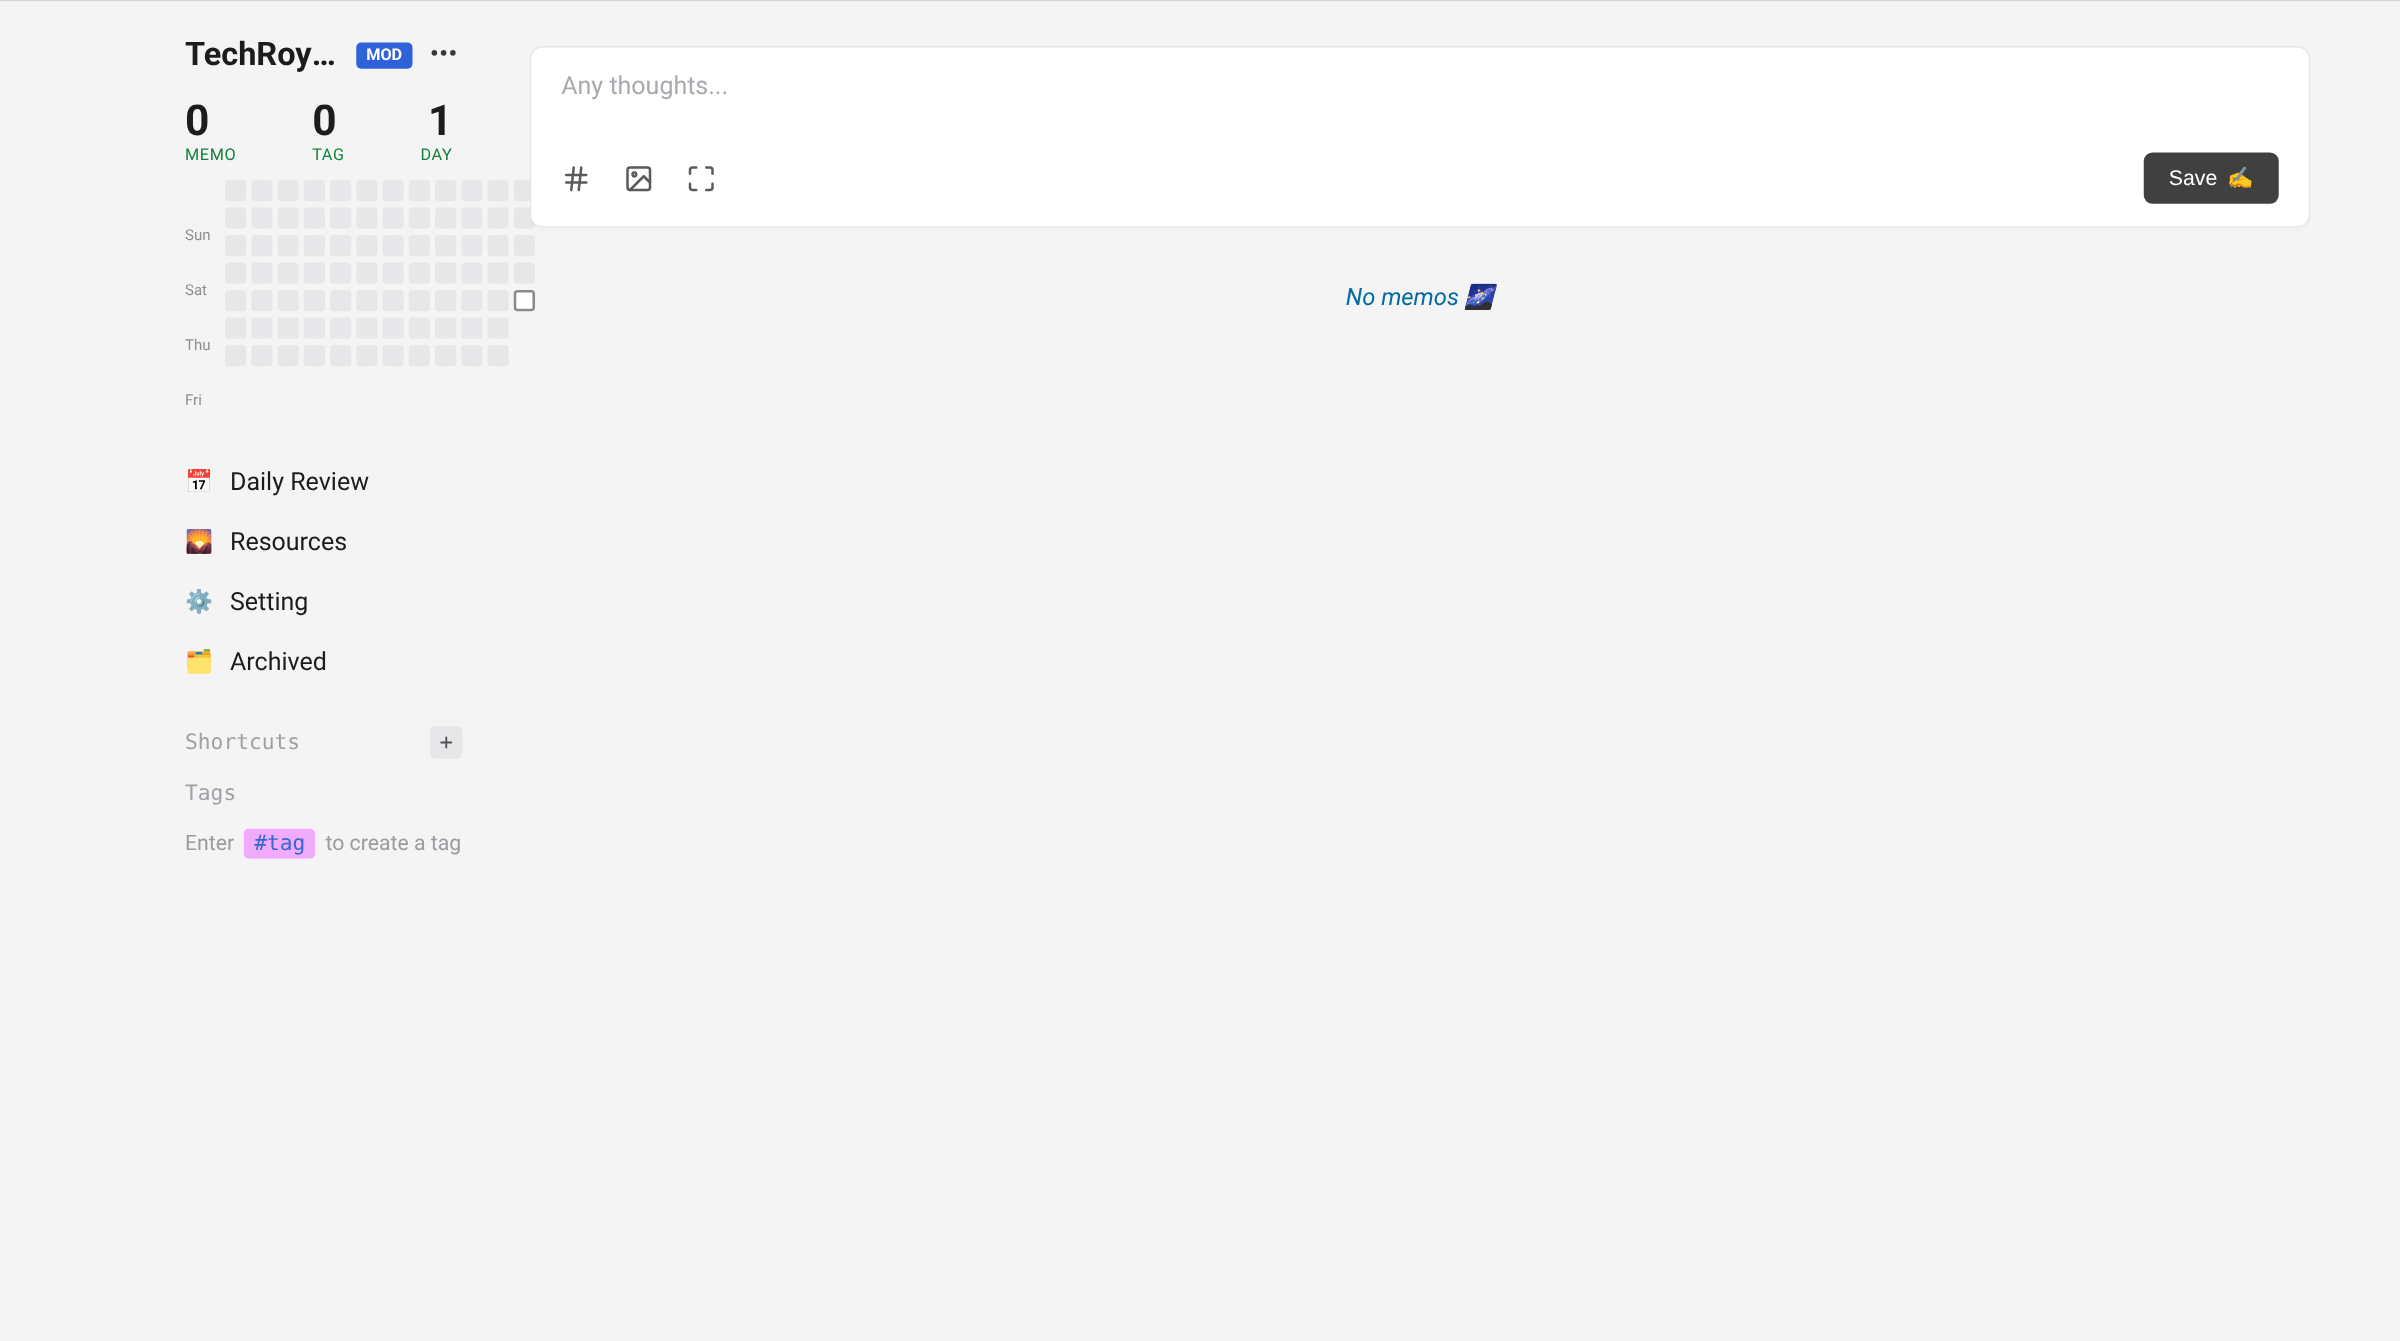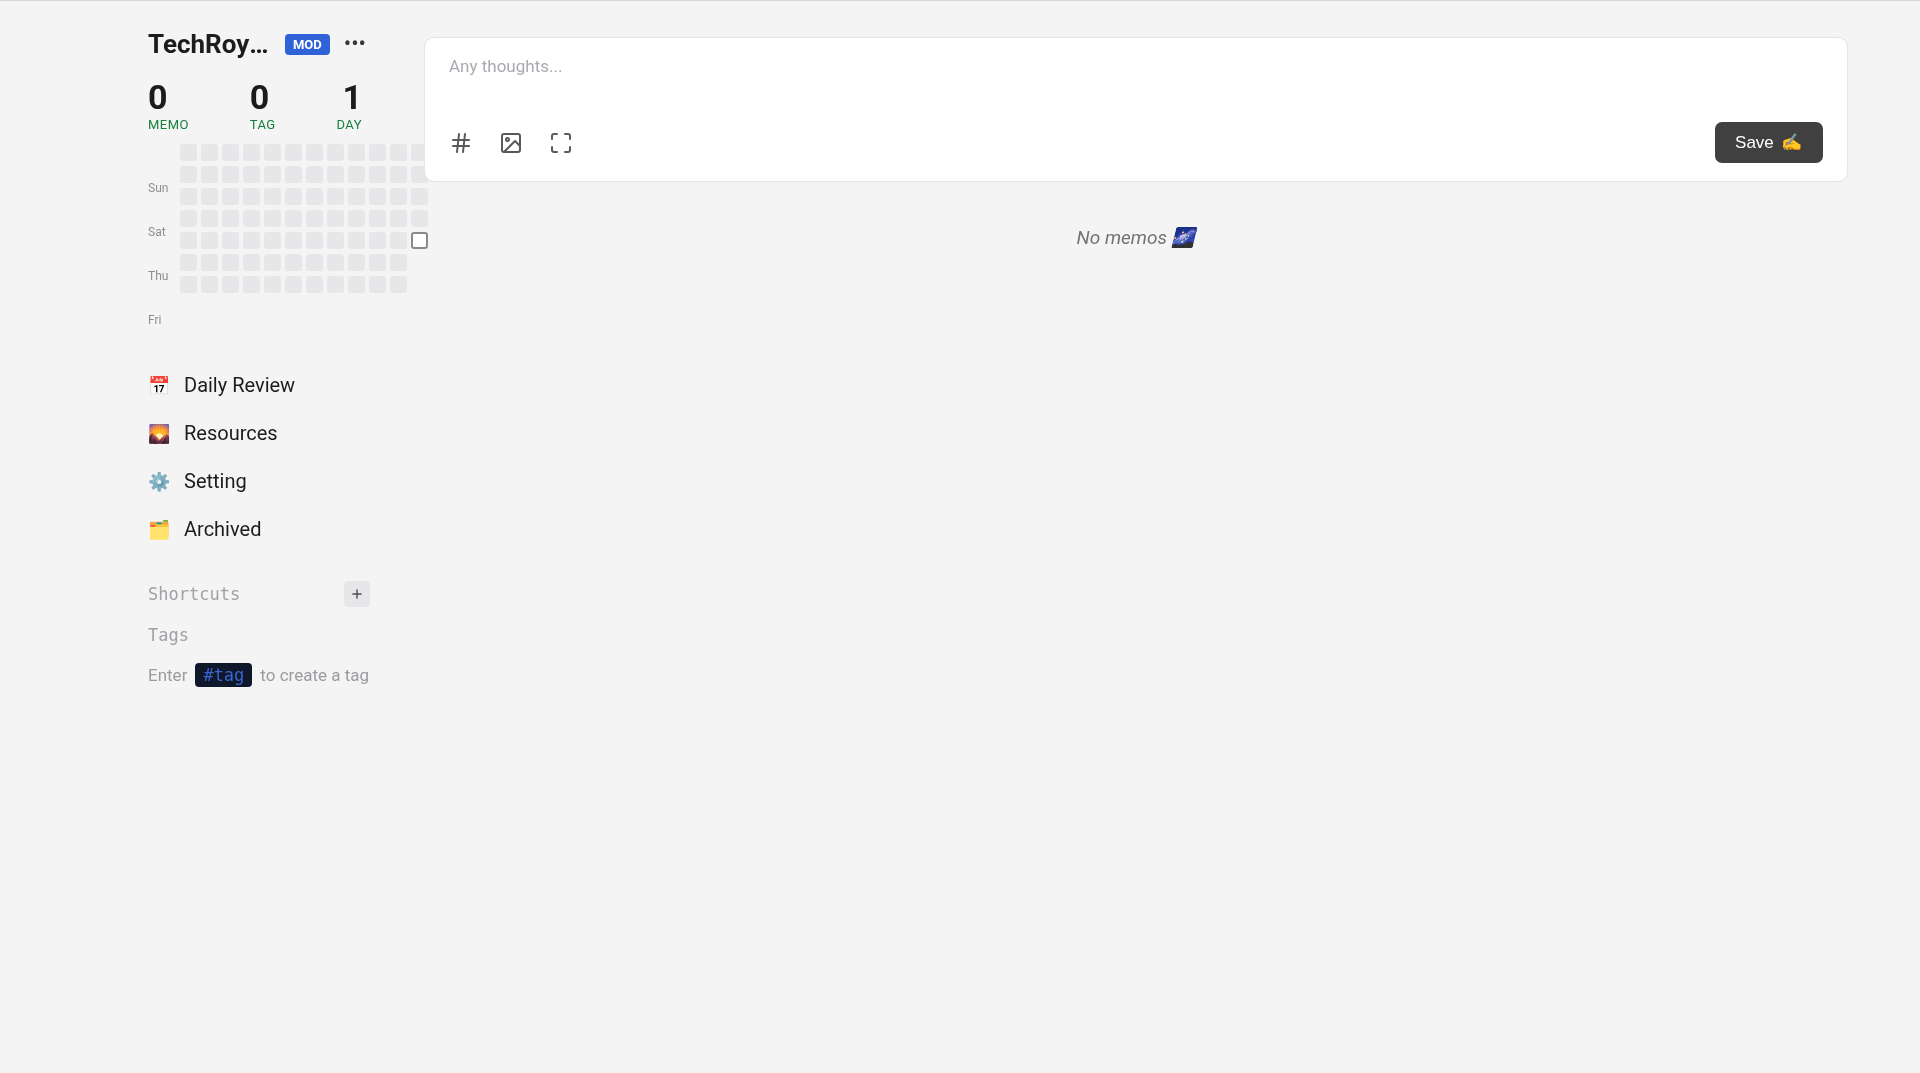--- a/index.html
+++ b/index.html
@@ -106,21 +106,21 @@
       border-radius:4px;
       display:flex; align-items:center; justify-content:center;
       font-size:18px; color:#505055;
       cursor:pointer;
     }
     .tag-help {
       font-size:17px; color:#9b9ba0;
       display:flex; gap:8px; align-items:center; flex-wrap:wrap;
     }
     .tag-chip {
-      background:#0f172a;
+      background:#f0abfc;
       color:#3866cf;
       font-family: ui-monospace, Menlo, monospace;
       padding:2px 8px;
       border-radius:4px;
     }
 
     
     .main { flex:1; padding-right:48px; }
     .main-top {
       display:flex; align-items:center; justify-content:space-between;
@@ -151,21 +151,21 @@
       background:#fff;
       border:1px solid #e4e4e7;
       border-radius:10px;
       padding:18px 24px 18px 24px;
       box-shadow:0 1px 2px rgba(0,0,0,0.02);
     }
     .composer textarea {
       width:100%;
       border:none; outline:none;
       resize:none;
-      font-size:17px;
+      font-size:20px;
       font-family:inherit;
       color:#3a3a3a;
       height:52px;
     }
     .composer textarea::placeholder { color:#a9a9af; }
     .composer-bar {
       display:flex; align-items:center; justify-content:space-between;
       margin-top:10px;
     }
     .composer-icons { display:flex; align-items:center; gap:26px; }
@@ -177,21 +177,21 @@
       border-radius:7px;
       padding:10px 20px;
       font-size:17px;
       font-weight:500;
       display:flex; align-items:center; gap:8px;
       cursor:pointer;
     }
 
     .empty {
       text-align:center;
-      color:#737373;
+      color:#0369a1;
       font-style:italic;
       font-size:19px;
       margin-top:44px;
     }
   </style>
 </head>
 <body>
 
 <div class="top-rule"></div>
 <div class="page">

